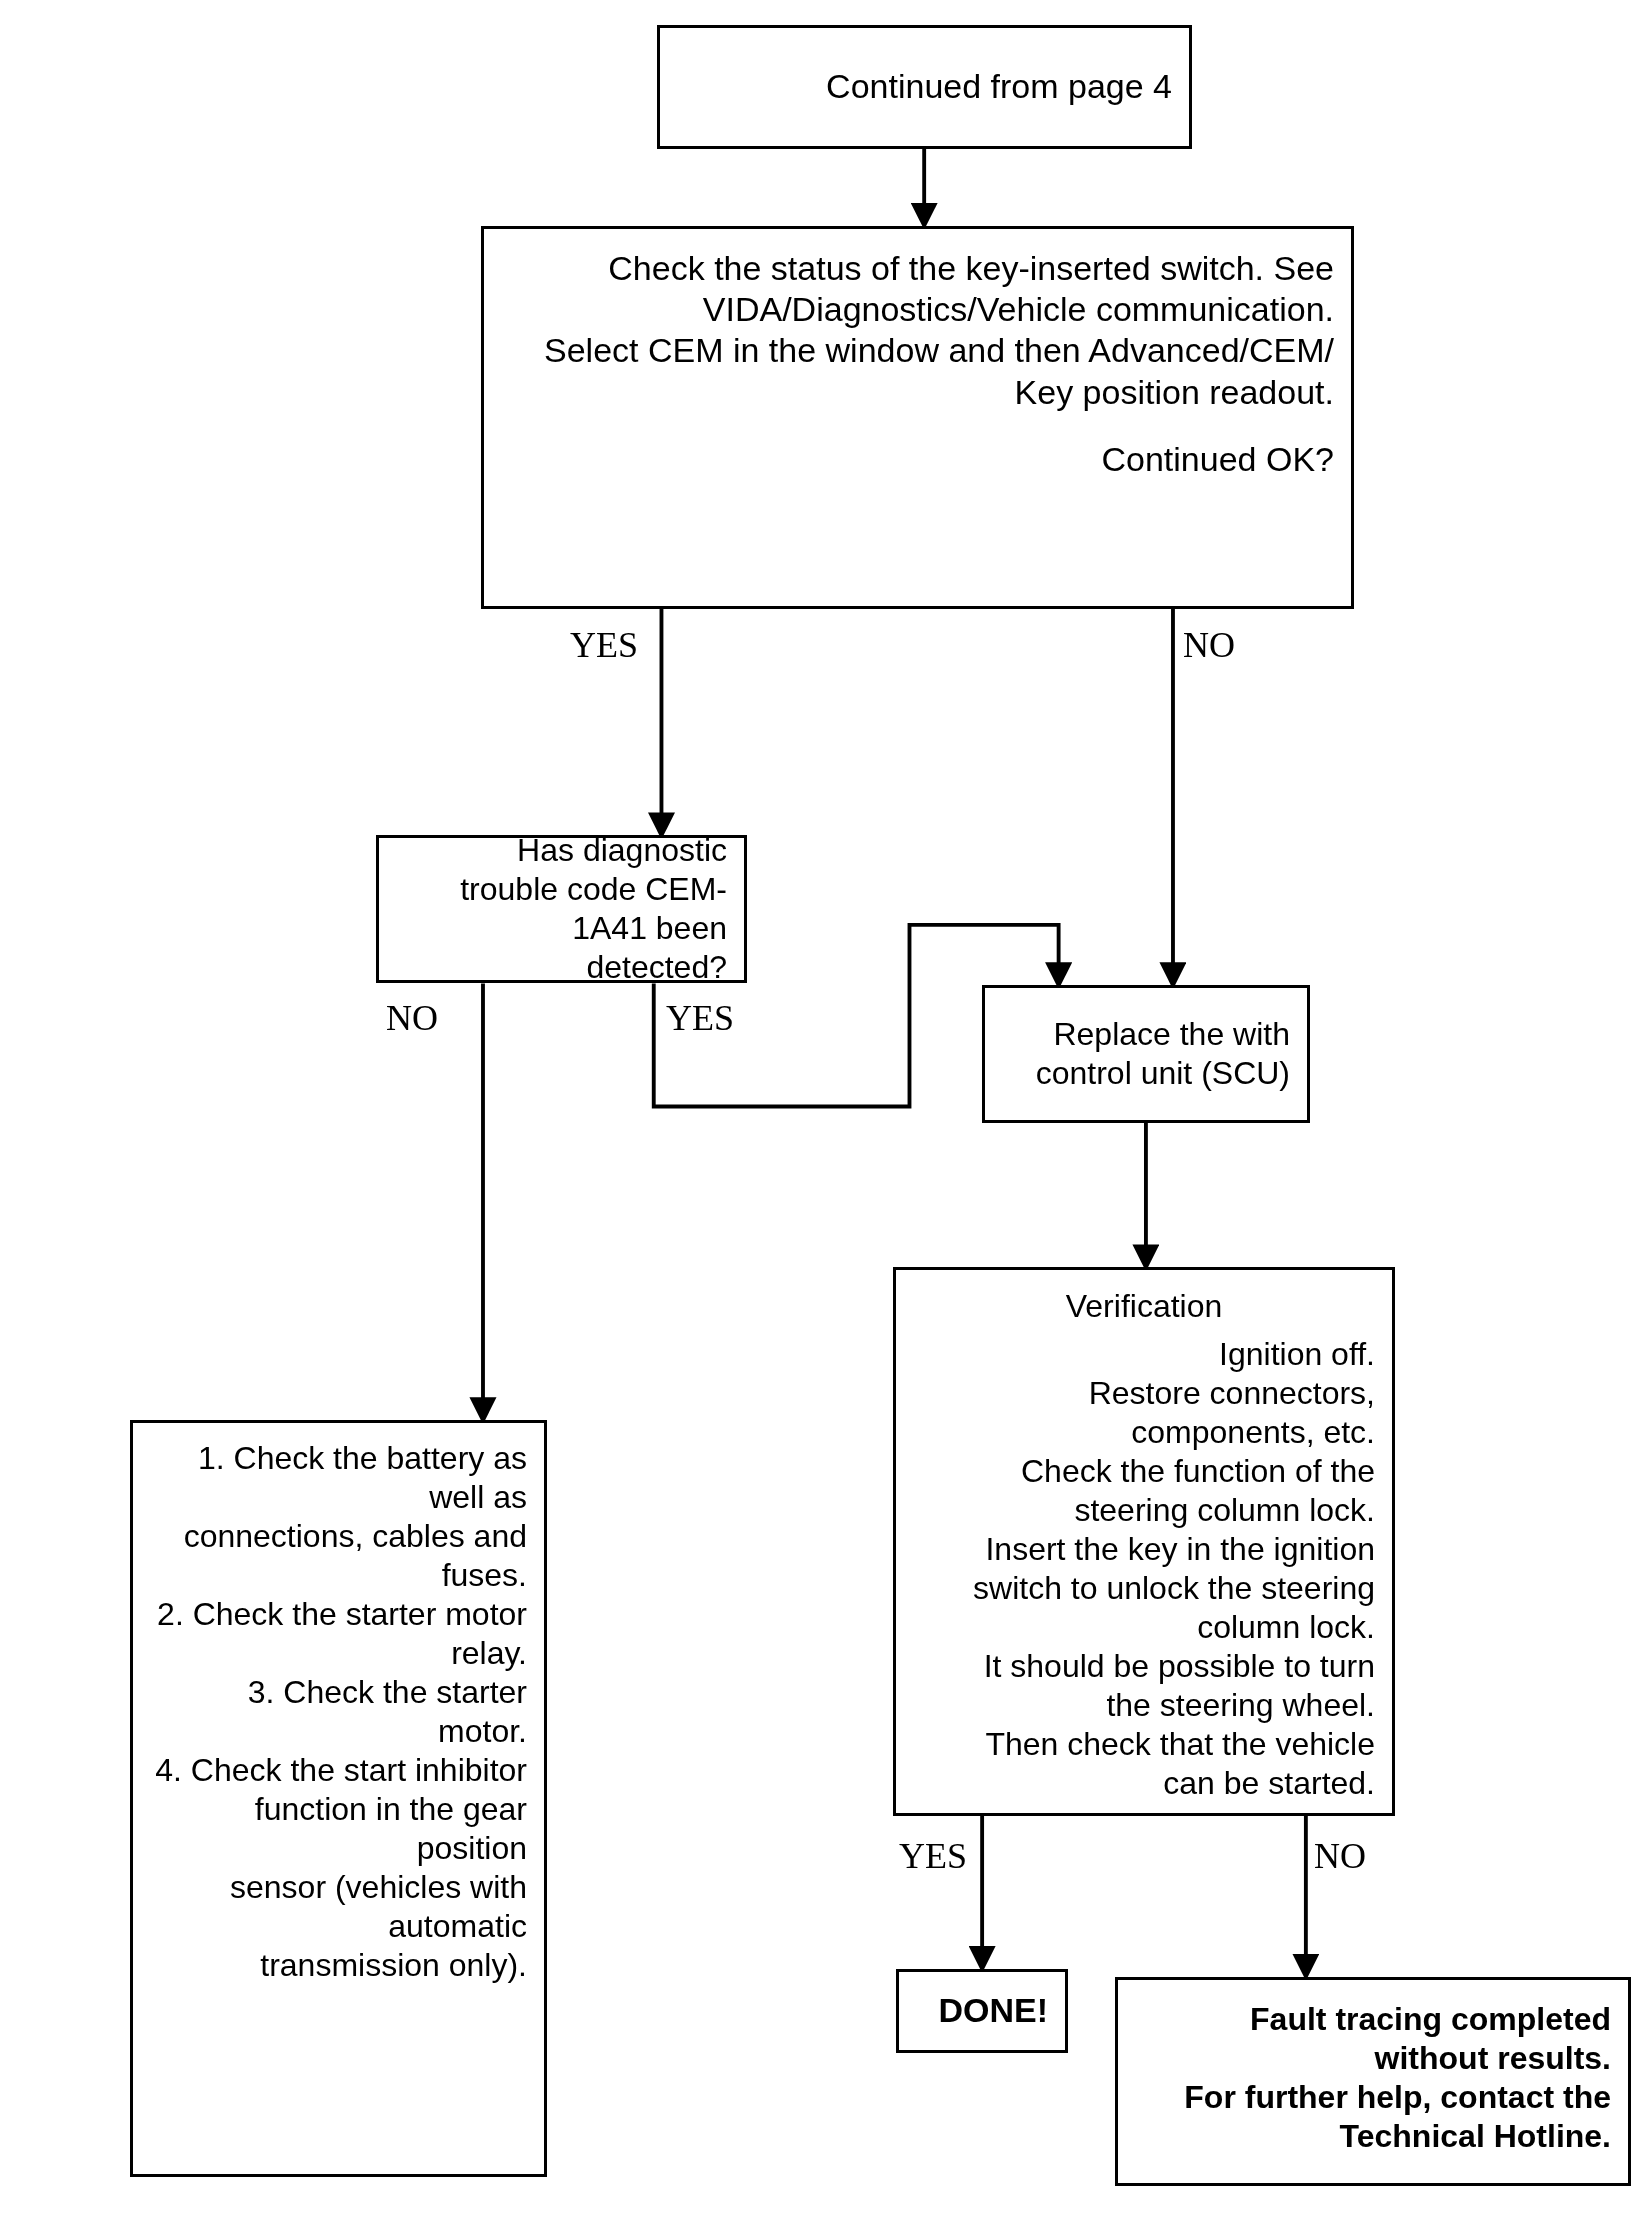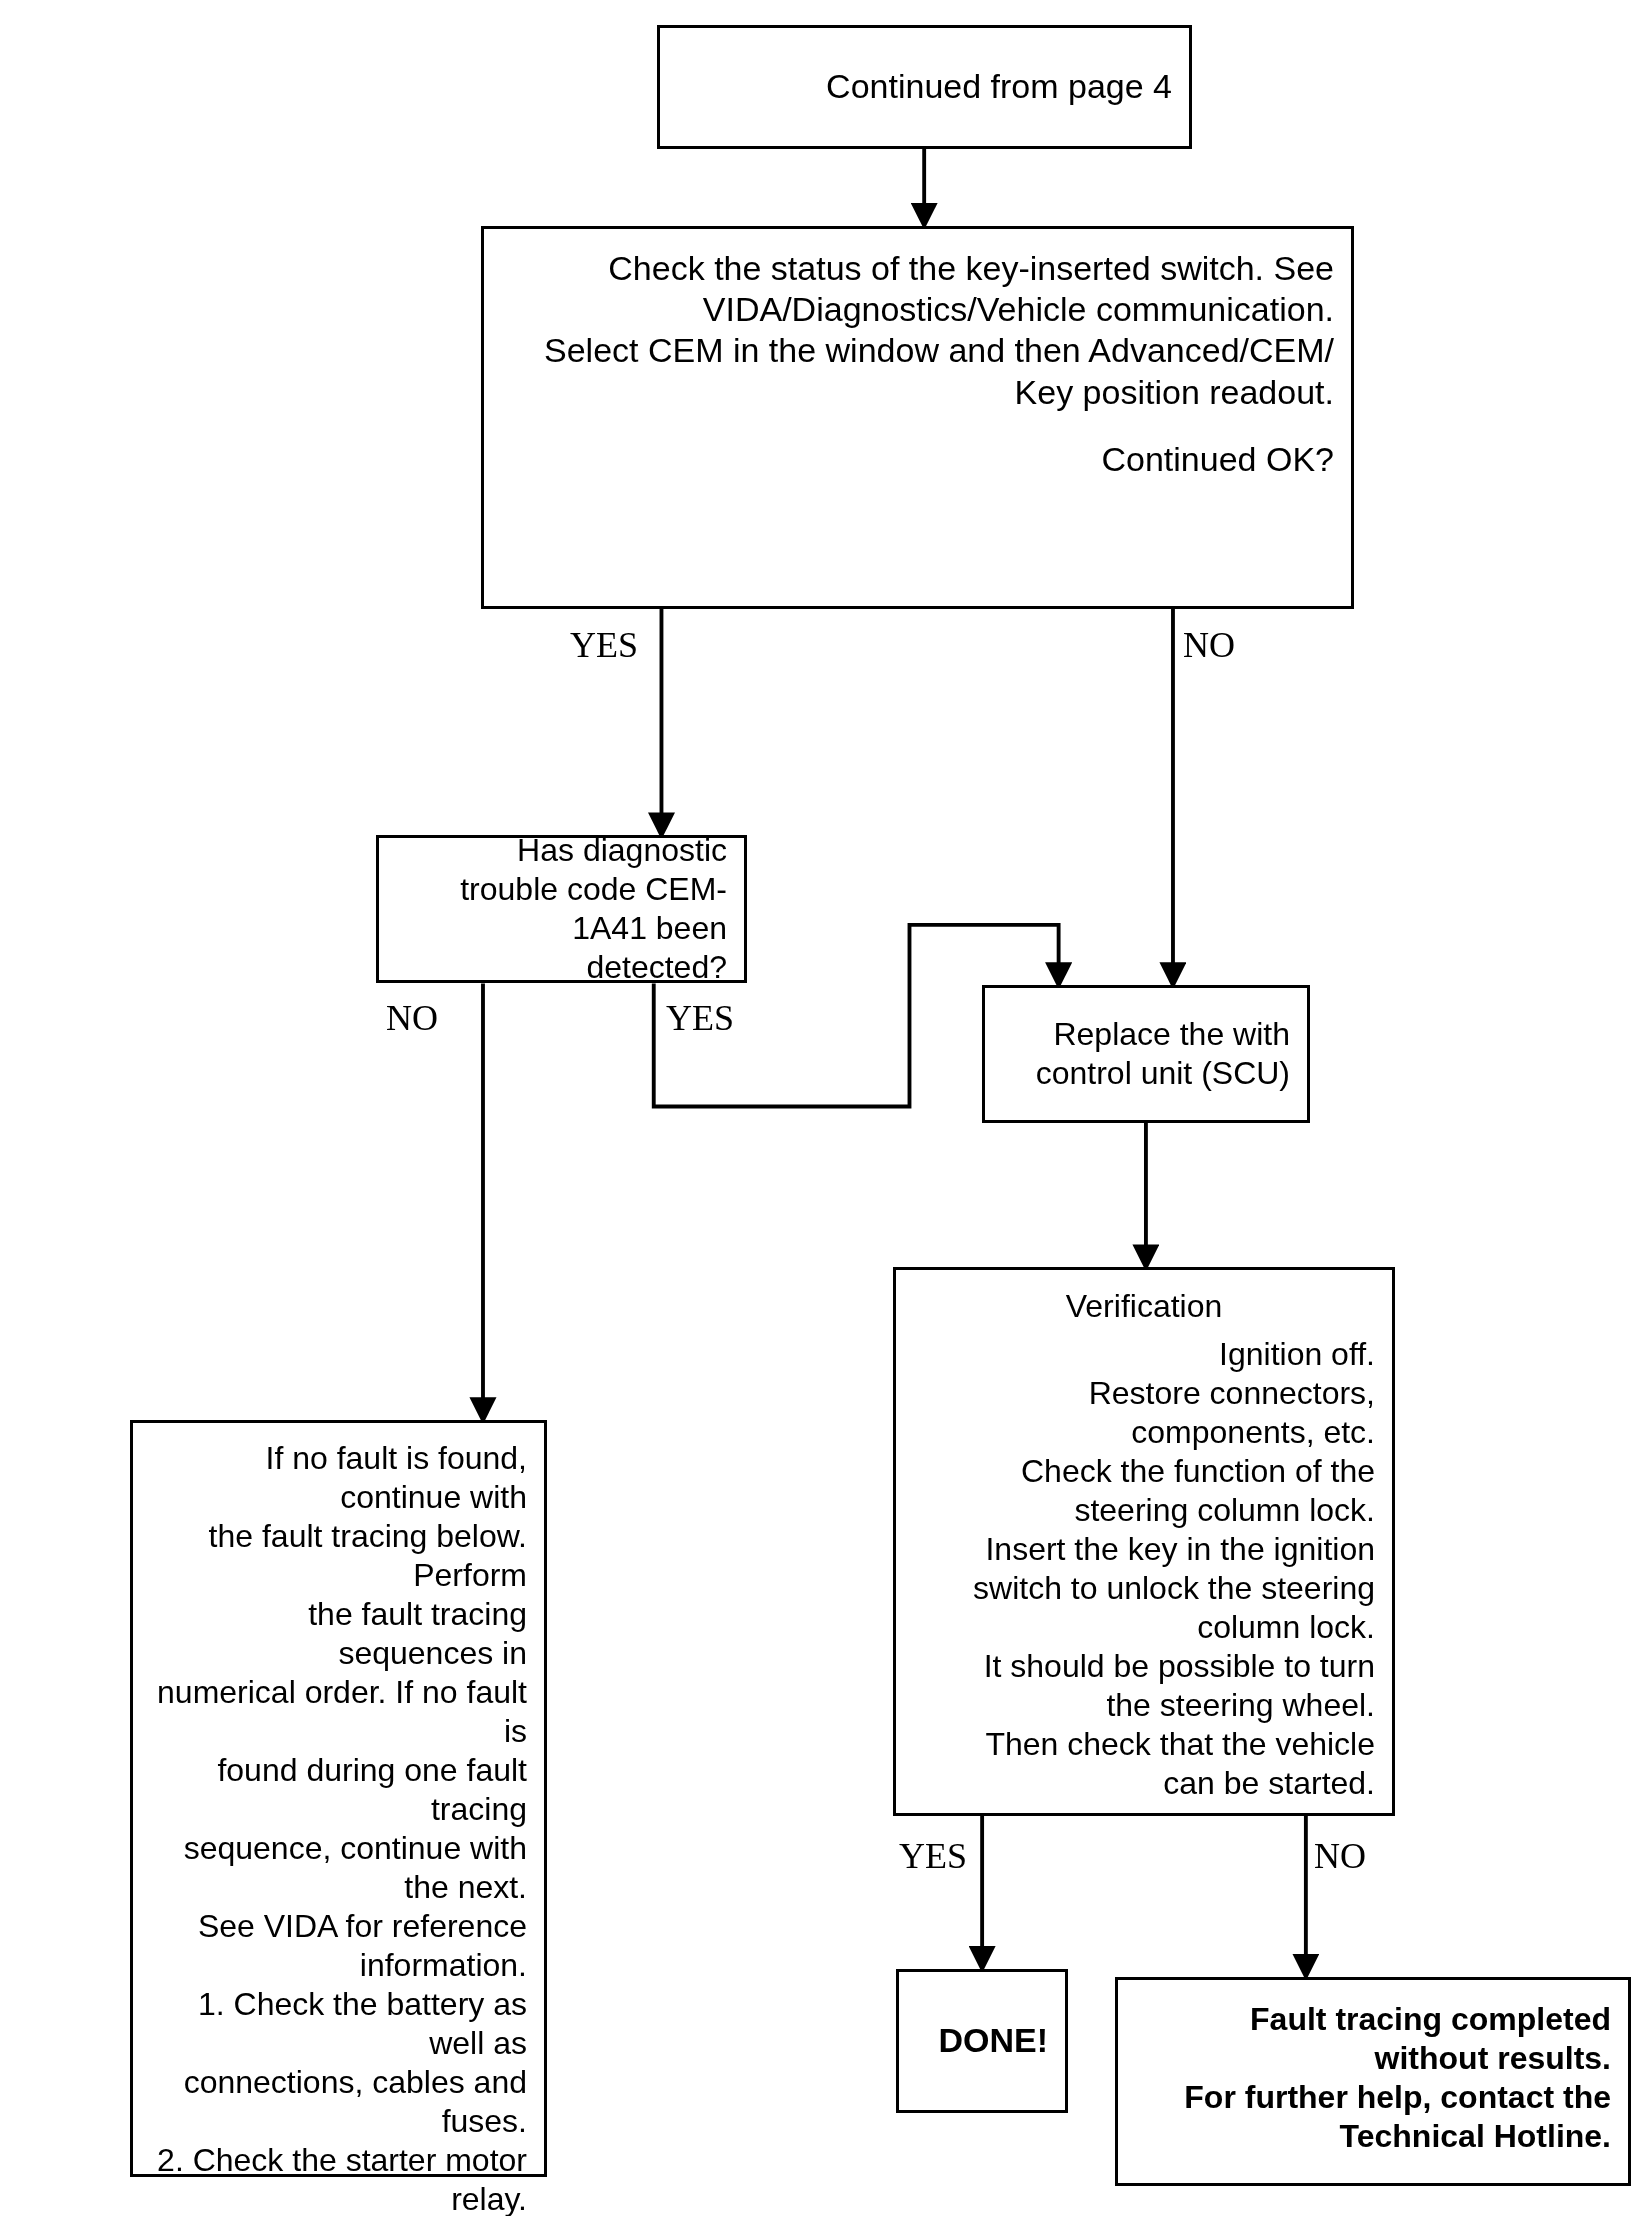--- a/index.html
+++ b/index.html
@@ -54,21 +54,21 @@
     white-space: nowrap;
   }
 
   
   #node-continued      { left: 657px;  top: 25px;   width: 535px;  height: 124px; font-size: 34px; }
   #node-ignition-check { left: 481px;  top: 226px;  width: 873px; height: 383px; font-size: 34px; }
   #node-dtc            { left: 376px;  top: 835px; width: 371px;  height: 148px; font-size: 32px; padding-left: 37px; }
   #node-scu            { left: 982px; top: 985px; width: 328px;  height: 138px; font-size: 32px; }
   #node-verification   { left: 893px; top: 1267px; width: 502px;  height: 549px; font-size: 32px; }
   #node-faulttrace     { left: 130px;  top: 1420px; width: 417px;  height: 757px; font-size: 32px; }
-  #node-done           { left: 896px; top: 1969px; width: 172px;  height: 144px; font-size: 34px; font-weight: bold; }
+  #node-done           { left: 896px; top: 1969px; width: 172px;  height: 84px; font-size: 34px; font-weight: bold; }
   #node-noresult       { left: 1115px; top: 1977px; width: 516px;  height: 209px; font-size: 32px; font-weight: bold; }
 </style>
 </head>
 <body>
 
 <div id="page">
 
   <svg id="wires" viewBox="0 0 2134 2868" width="1649" height="2216" xmlns="http://www.w3.org/2000/svg">
     <defs>
       <marker id="arrow" viewBox="0 0 12 12" refX="6" refY="6" markerWidth="7" markerHeight="7" orient="auto-start-reverse">
@@ -140,28 +140,20 @@
 column lock.
 It should be possible to turn
 the steering wheel.
 Then check that the vehicle
 can be started.</div>
     </div>
   </div>
 
   <div class="node" id="node-faulttrace">
     <div class="pad" style="padding-top:15.5px;">
-      <div class="body-lines lft">If no fault is found, continue with
-the fault tracing below. Perform
-the fault tracing sequences in
-numerical order. If no fault is
-found during one fault tracing
-sequence, continue with the next.
-See VIDA for reference
-information.</div>
       <div class="body-lines lft">1. Check the battery as well as
 connections, cables and fuses.
 2. Check the starter motor relay.
 3. Check the starter motor.
 4. Check the start inhibitor
 function in the gear position
 sensor (vehicles with automatic
 transmission only).</div>
 
     </div>

